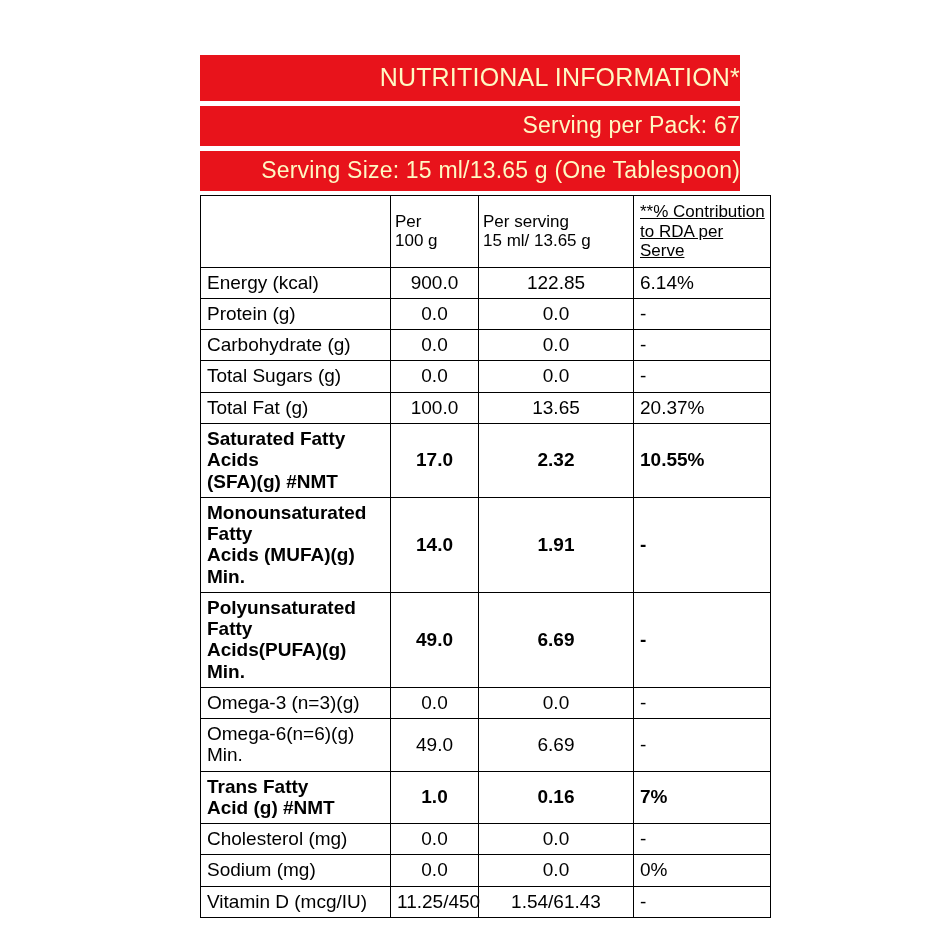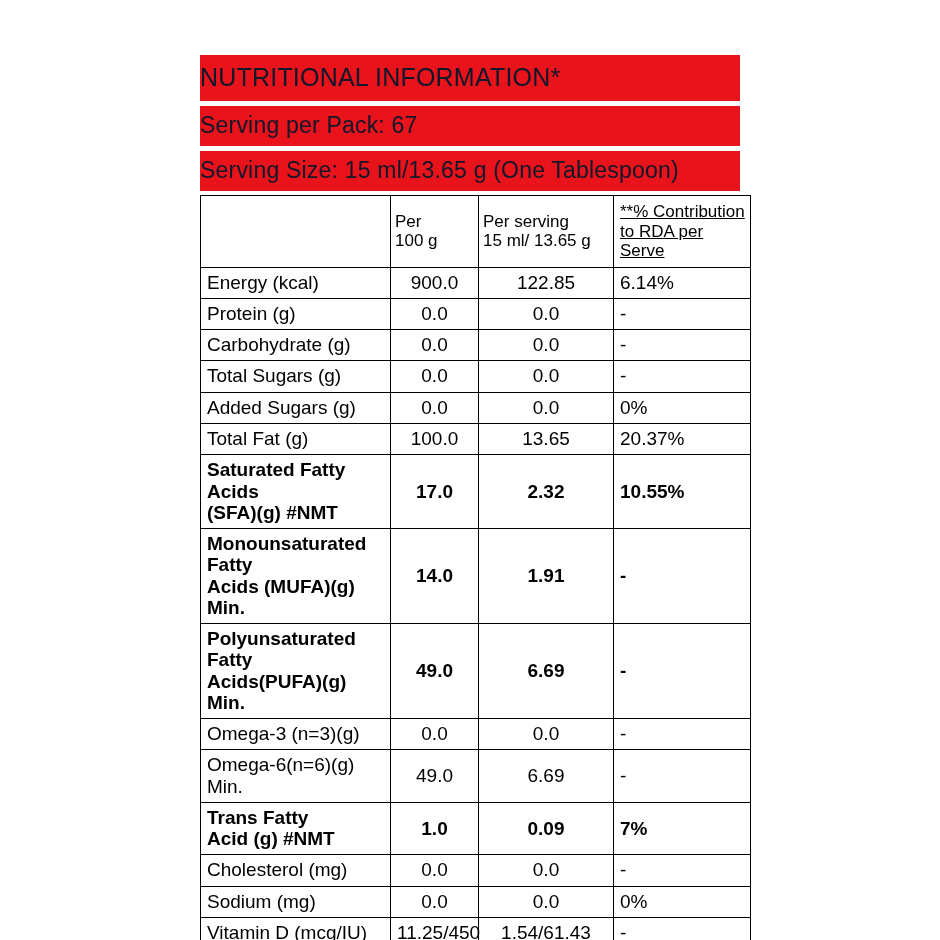--- a/index.html
+++ b/index.html
@@ -15,22 +15,22 @@
     color: #000000;
   }
   #panel {
     position: absolute;
     left: 200px;
     top: 55px;
     width: 540px;
   }
   .band {
     background: #e8131b;
-    color: #0f172a;
-    text-align: left;
+    color: #fef9c3;
+    text-align: right;
     font-size: 23px;
     letter-spacing: 0.2px;
     padding: 6px 0 7px 0;
     box-sizing: border-box;
   }
   .band.title {
     font-size: 25px;
     padding: 8px 0 9px 0;
   }
   .band-gap {
@@ -50,21 +50,21 @@
     padding: 4px 6px 5px 6px;
     vertical-align: middle;
     box-sizing: border-box;
   }
   td.label {
     width: 190px;
     text-align: left;
     padding-left: 10px;
   }
   td.c1 { width: 88px; text-align: center; }
-  td.c2 { width: 135px; text-align: center; }
+  td.c2 { width: 155px; text-align: center; }
   td.c3 { width: 137px; text-align: left; padding-left: 6px; }
 
   tr.head td {
     font-size: 17px;
     line-height: 1.15;
     text-align: left;
     vertical-align: middle;
     padding: 6px 4px;
   }
   tr.head td.c3 { text-align: left; padding-left: 6px; text-decoration: underline; }
@@ -131,28 +131,20 @@
         <tr>
           <td class="label">
             <div>Total Sugars (g)</div>
           </td>
           <td class="c1 v">0.0</td>
           <td class="c2 v">0.0</td>
           <td class="c3 v">-</td>
         </tr>
         <tr>
           <td class="label">
-            <div>Added Sugars (g)</div>
-          </td>
-          <td class="c1 v">0.0</td>
-          <td class="c2 v">0.0</td>
-          <td class="c3 v">0%</td>
-        </tr>
-        <tr>
-          <td class="label">
             <div>Total Fat (g)</div>
           </td>
           <td class="c1 v">100.0</td>
           <td class="c2 v">13.65</td>
           <td class="c3 v">20.37%</td>
         </tr>
         <tr class="two-line">
           <td class="label">
             <div>Saturated Fatty Acids</div>
             <div>(SFA)(g) #NMT</div>
@@ -194,21 +186,21 @@
           <td class="c1 v">49.0</td>
           <td class="c2 v">6.69</td>
           <td class="c3 v">-</td>
         </tr>
         <tr class="two-line">
           <td class="label">
             <div>Trans Fatty</div>
             <div>Acid (g) #NMT</div>
           </td>
           <td class="c1 v">1.0</td>
-          <td class="c2 v">0.09</td>
+          <td class="c2 v">0.16</td>
           <td class="c3 v">7%</td>
         </tr>
         <tr>
           <td class="label">
             <div>Cholesterol (mg)</div>
           </td>
           <td class="c1 v">0.0</td>
           <td class="c2 v">0.0</td>
           <td class="c3 v">-</td>
         </tr>

